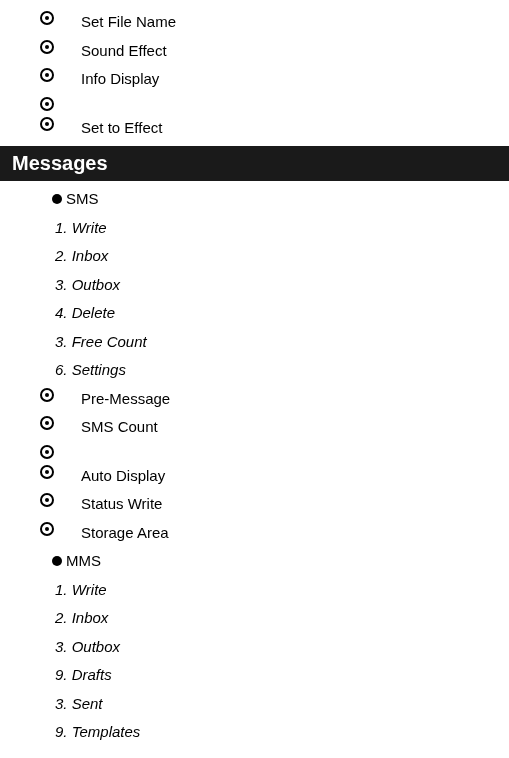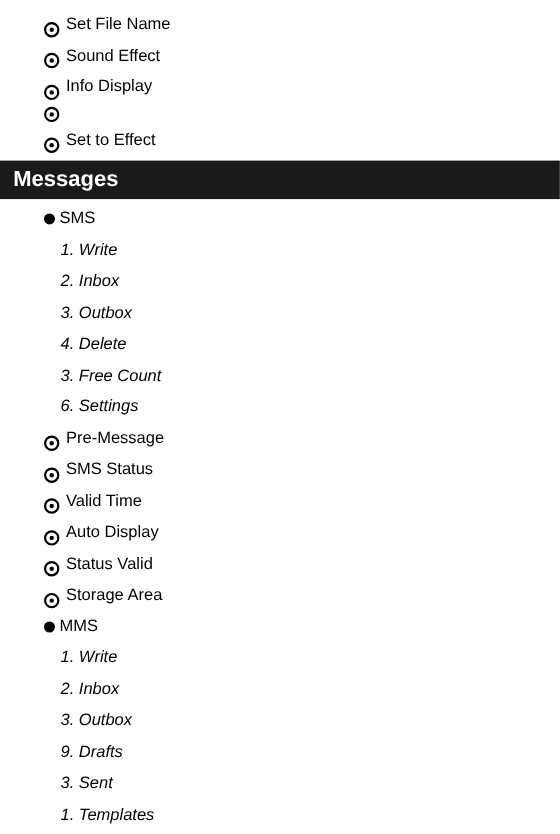--- a/index.html
+++ b/index.html
@@ -17,23 +17,24 @@
       color: #000000;
       padding: 0;
     }
 
     .menu-list {
       padding: 8px 0 0 0;
     }
 
     .menu-item {
       display: flex;
-      align-items: flex-end;
+      align-items: flex-start;
       padding: 3px 0 3px 40px;
       line-height: 1.5;
+      gap: 21px;
     }
 
     .menu-item .circle-icon {
       display: inline-block;
       width: 14px;
       height: 14px;
       border-radius: 50%;
       border: 2px solid #000;
       margin-right: 6px;
       flex-shrink: 0;
@@ -64,21 +65,21 @@
 
     .sub-item {
       padding: 3px 0 3px 55px;
       line-height: 1.5;
       font-style: italic;
     }
 
     .bullet-item {
       display: flex;
       align-items: center;
-      padding: 3px 0 3px 40px;
+      padding: 3px 0 3px 52px;
       font-size: 15px;
       line-height: 1.5;
     }
 
     .bullet-dot {
       display: inline-block;
       width: 10px;
       height: 10px;
       border-radius: 50%;
       background: #000;
@@ -138,33 +139,32 @@
   <div class="sub-item">
     <span>6. Settings</span>
   </div>
 
   <div class="menu-item">
     <span class="circle-icon"></span>
     <span>Pre-Message</span>
   </div>
   <div class="menu-item">
     <span class="circle-icon"></span>
-    <span>SMS Status</span>
+    <span>SMS Count</span>
   </div>
   <div class="menu-item">
     <span class="circle-icon"></span>
-    <span>Valid Time</span>
   </div>
   <div class="menu-item">
     <span class="circle-icon"></span>
     <span>Auto Display</span>
   </div>
   <div class="menu-item">
     <span class="circle-icon"></span>
-    <span>Status Valid</span>
+    <span>Status Write</span>
   </div>
   <div class="menu-item">
     <span class="circle-icon"></span>
     <span>Storage Area</span>
   </div>
 
   <div class="bullet-item">
     <span class="bullet-dot"></span>
     <span>MMS</span>
   </div>
@@ -178,16 +178,16 @@
   <div class="sub-item">
     <span>3. Outbox</span>
   </div>
   <div class="sub-item">
     <span>9. Drafts</span>
   </div>
   <div class="sub-item">
     <span>3. Sent</span>
   </div>
   <div class="sub-item">
-    <span>1. Templates</span>
+    <span>9. Templates</span>
   </div>
 
 </div>
 
 </body></html>

